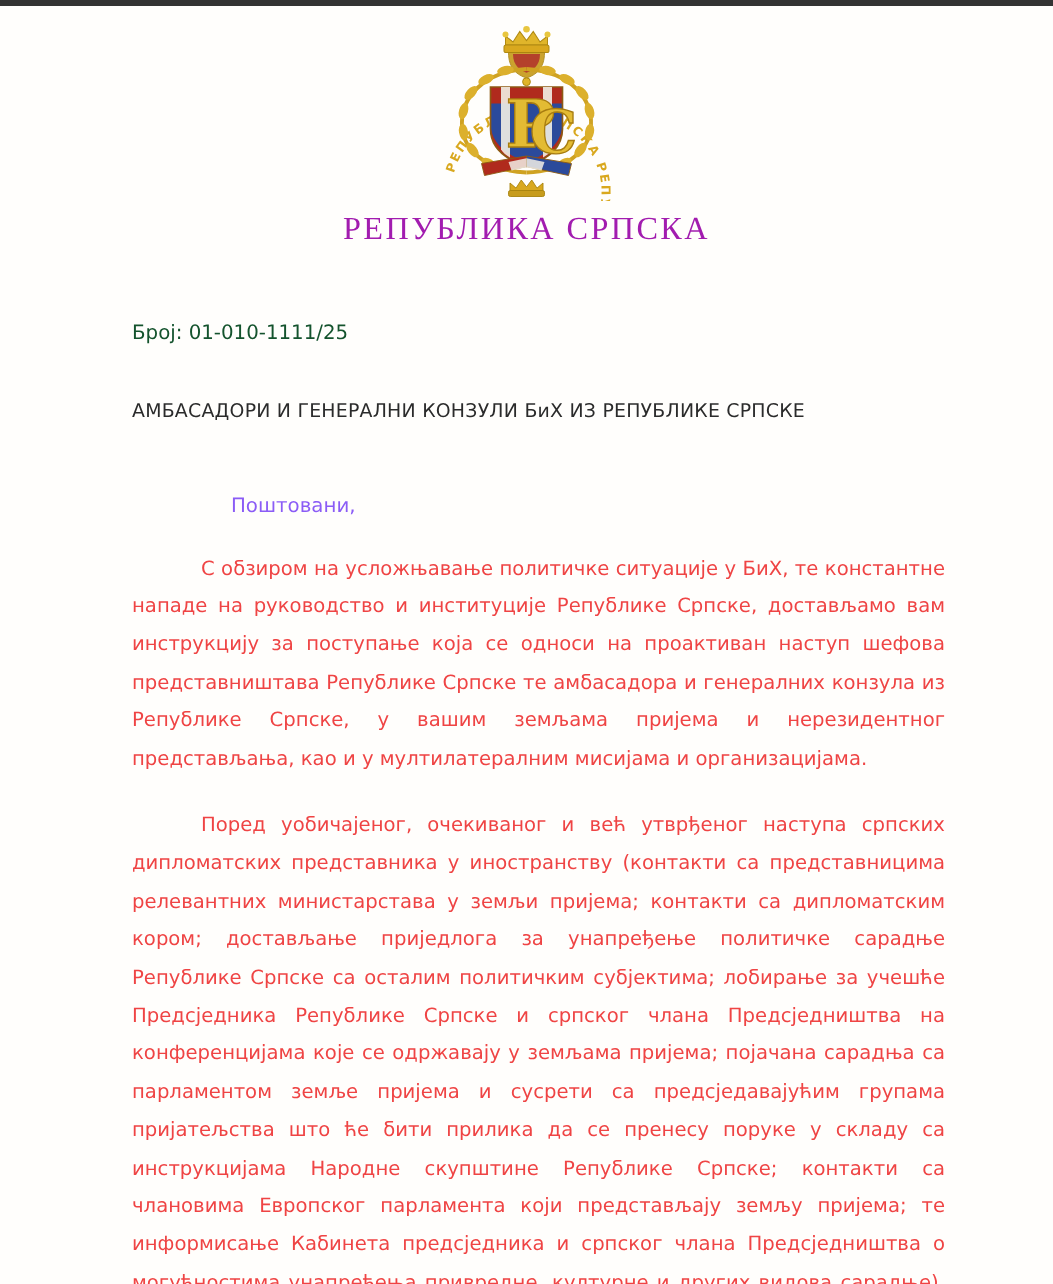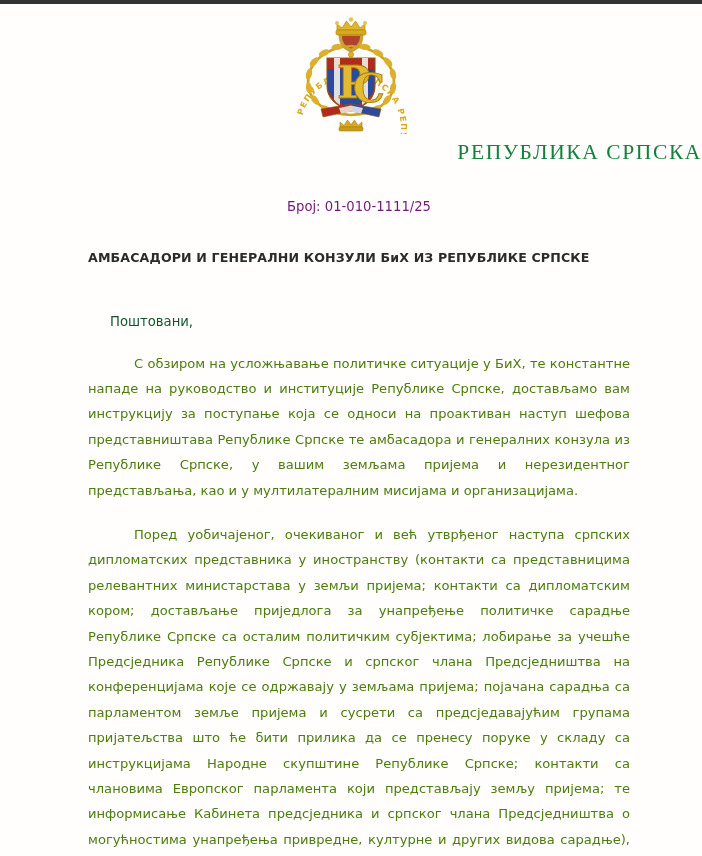--- a/index.html
+++ b/index.html
@@ -40,61 +40,60 @@
   }
   .crest {
     width: 128px;
     height: 122px;
     position: relative;
   }
   .crest svg { display: block; }
 
   
   .country-title {
-    text-align: right;
+    text-align: center;
     font-family: "Liberation Serif", "DejaVu Serif", serif;
     font-size: 21.5px;
     letter-spacing: 1.6px;
-    color: #15803d;
+    color: #a21caf;
     margin-top: 6px;
   }
 
   
   .sheet {
     padding: 0 72px 0 88px;
     box-sizing: border-box;
   }
   .meta {
-    margin-top: 32px;
+    margin-top: 48px;
     font-size: 13.2px;
     line-height: 19px;
-    color: #701a75;
-    text-align: center;
+    color: #14532d;
   }
   .addressee {
     margin-top: 33px;
     font-size: 12.6px;
-    font-weight: bold;
+    font-weight: normal;
     line-height: 17.5px;
     color: #2b2b2b;
     letter-spacing: 0.15px;
   }
   .salutation {
     margin-top: 47px;
-    margin-left: 22px;
+    margin-left: 66px;
     font-size: 13.2px;
-    color: #14532d;
+    color: #8b5cf6;
   }
   .para {
     margin-top: 22px;
     font-size: 13.1px;
     line-height: 25.4px;
     text-align: justify;
     text-justify: inter-word;
-    color: #4d7c0f;
+    color: #ef4444;
     text-indent: 46px;
   }
   .para.tight { margin-top: 19px; }
 </style>
 </head>
 <body>
 
 <div class="top-strip"></div>
 
 <div class="page">

